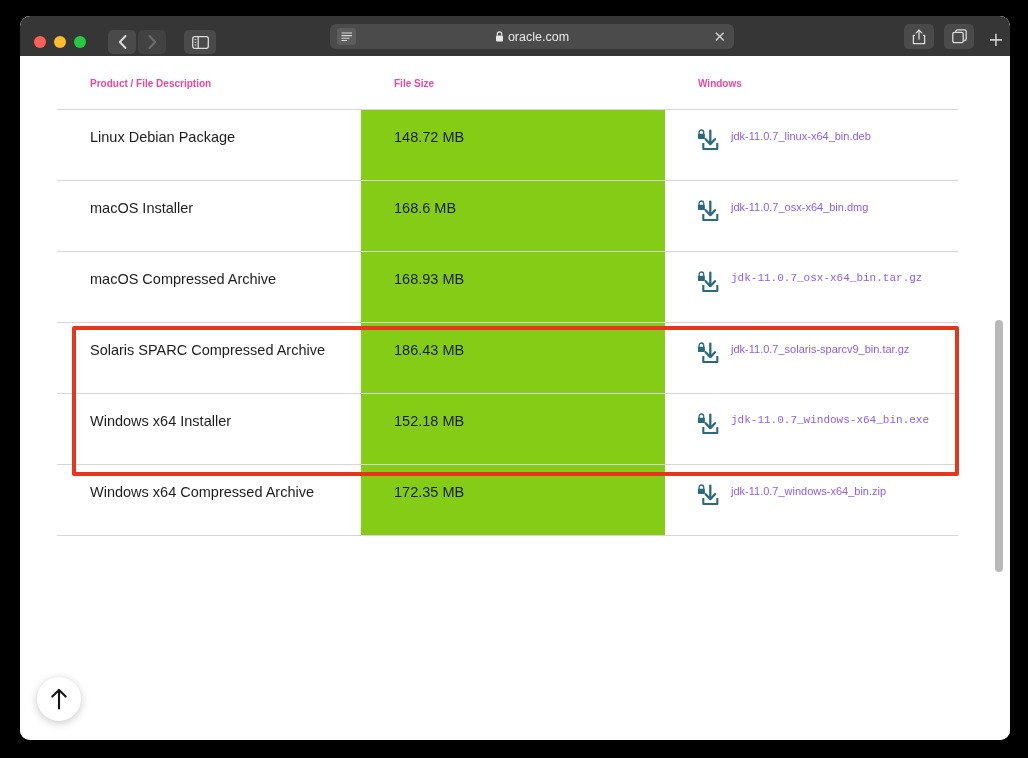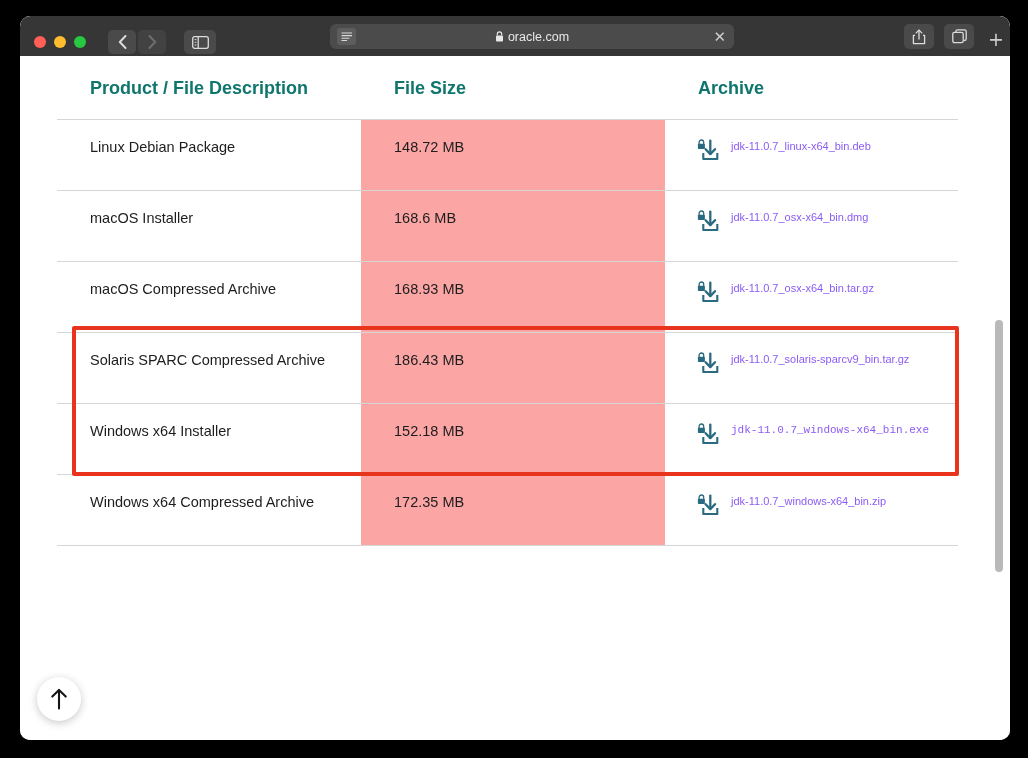--- a/index.html
+++ b/index.html
@@ -111,38 +111,38 @@
     width: 901px;
     border-collapse: collapse;
     table-layout: fixed;
   }
   #download-table col.c1 { width: 304px; }
   #download-table col.c2 { width: 304px; }
   #download-table col.c3 { width: 293px; }
 
   #download-table th {
     text-align: left;
-    font-size: 18px;
+    font-size: 10px;
     font-weight: bold;
-    color: #0f766e;
+    color: #ec4899;
     padding: 22px 0 20px 33px;
     border-bottom: 1px solid #d6d6d6;
     background: #fff;
   }
   #download-table td {
     font-size: 14.5px;
     color: #1d1d1d;
     padding: 19px 12px 19px 33px;
     height: 71px;
     vertical-align: top;
     border-bottom: 1px solid #d6d6d6;
     background: #fff;
   }
   #download-table td.size-cell,
-  #download-table th.size-head { background: #fca5a5; }
+  #download-table th.size-head { background: #84cc16; }
   #download-table th.size-head { background: #fff; }
   #download-table td.dl-cell { padding-left: 30px; }
 
   .dl-link-wrap { display: flex; align-items: flex-start; gap: 9px; }
   .dl-icon { flex: 0 0 auto; margin-top: -1px; }
   .dl-text {
     color: #8b5cf6;
     font-size: 11px;
     line-height: 1.35;
     word-break: break-word;
@@ -267,21 +267,21 @@
     <table id="download-table">
       <colgroup>
           <col class="c1">
           <col class="c2">
           <col class="c3">
         </colgroup>
       <thead>
         <tr>
           <th>Product / File Description</th>
           <th class="size-head">File Size</th>
-          <th>Archive</th>
+          <th>Windows</th>
         </tr>
       </thead>
       <tbody id="table-body">
           <tr>
             <td>Linux Debian Package</td>
             <td class="size-cell">148.72 MB</td>
             <td class="dl-cell">
               <a class="dl-link-wrap" href="#" style="text-decoration: none;">
                 <span class="dl-icon"><svg width="27" height="24" viewBox="0 0 27 24">
                     <path d="M4.1 6.0 V4.3 a2.3 2.3 0 0 1 4.6 0 V6.0" fill="none" stroke="#2a6a80" stroke-width="1.3"></path>
@@ -307,21 +307,21 @@
                     <path d="M8.3 15.0 V21.0 H22.3 V15.0" fill="none" stroke="#2a6a80" stroke-width="2.1" stroke-linejoin="round"></path>
                   </svg></span>
                 <span class="dl-text">jdk-11.0.7_osx-x64_bin.dmg</span>
               </a>
             </td>
           </tr>
           <tr>
             <td>macOS Compressed Archive</td>
             <td class="size-cell">168.93 MB</td>
             <td class="dl-cell">
-              <a class="dl-link-wrap" href="#" style="text-decoration: none;">
+              <a class="dl-link-wrap" href="#" style="text-decoration: none; font-family: Liberation Mono, monospace;">
                 <span class="dl-icon"><svg width="27" height="24" viewBox="0 0 27 24">
                     <path d="M4.1 6.0 V4.3 a2.3 2.3 0 0 1 4.6 0 V6.0" fill="none" stroke="#2a6a80" stroke-width="1.3"></path>
                     <rect x="2.9" y="5.8" width="7" height="5.2" rx="0.8" fill="#2a6a80"></rect>
                     <path d="M15.3 2.6 V15.6" fill="none" stroke="#2a6a80" stroke-width="2.3" stroke-linecap="round"></path>
                     <path d="M10.6 11.2 L15.3 16.1 L20.0 11.2" fill="none" stroke="#2a6a80" stroke-width="2.3" stroke-linecap="round" stroke-linejoin="round"></path>
                     <path d="M8.3 15.0 V21.0 H22.3 V15.0" fill="none" stroke="#2a6a80" stroke-width="2.1" stroke-linejoin="round"></path>
                   </svg></span>
                 <span class="dl-text">jdk-11.0.7_osx-x64_bin.tar.gz</span>
               </a>
             </td>

